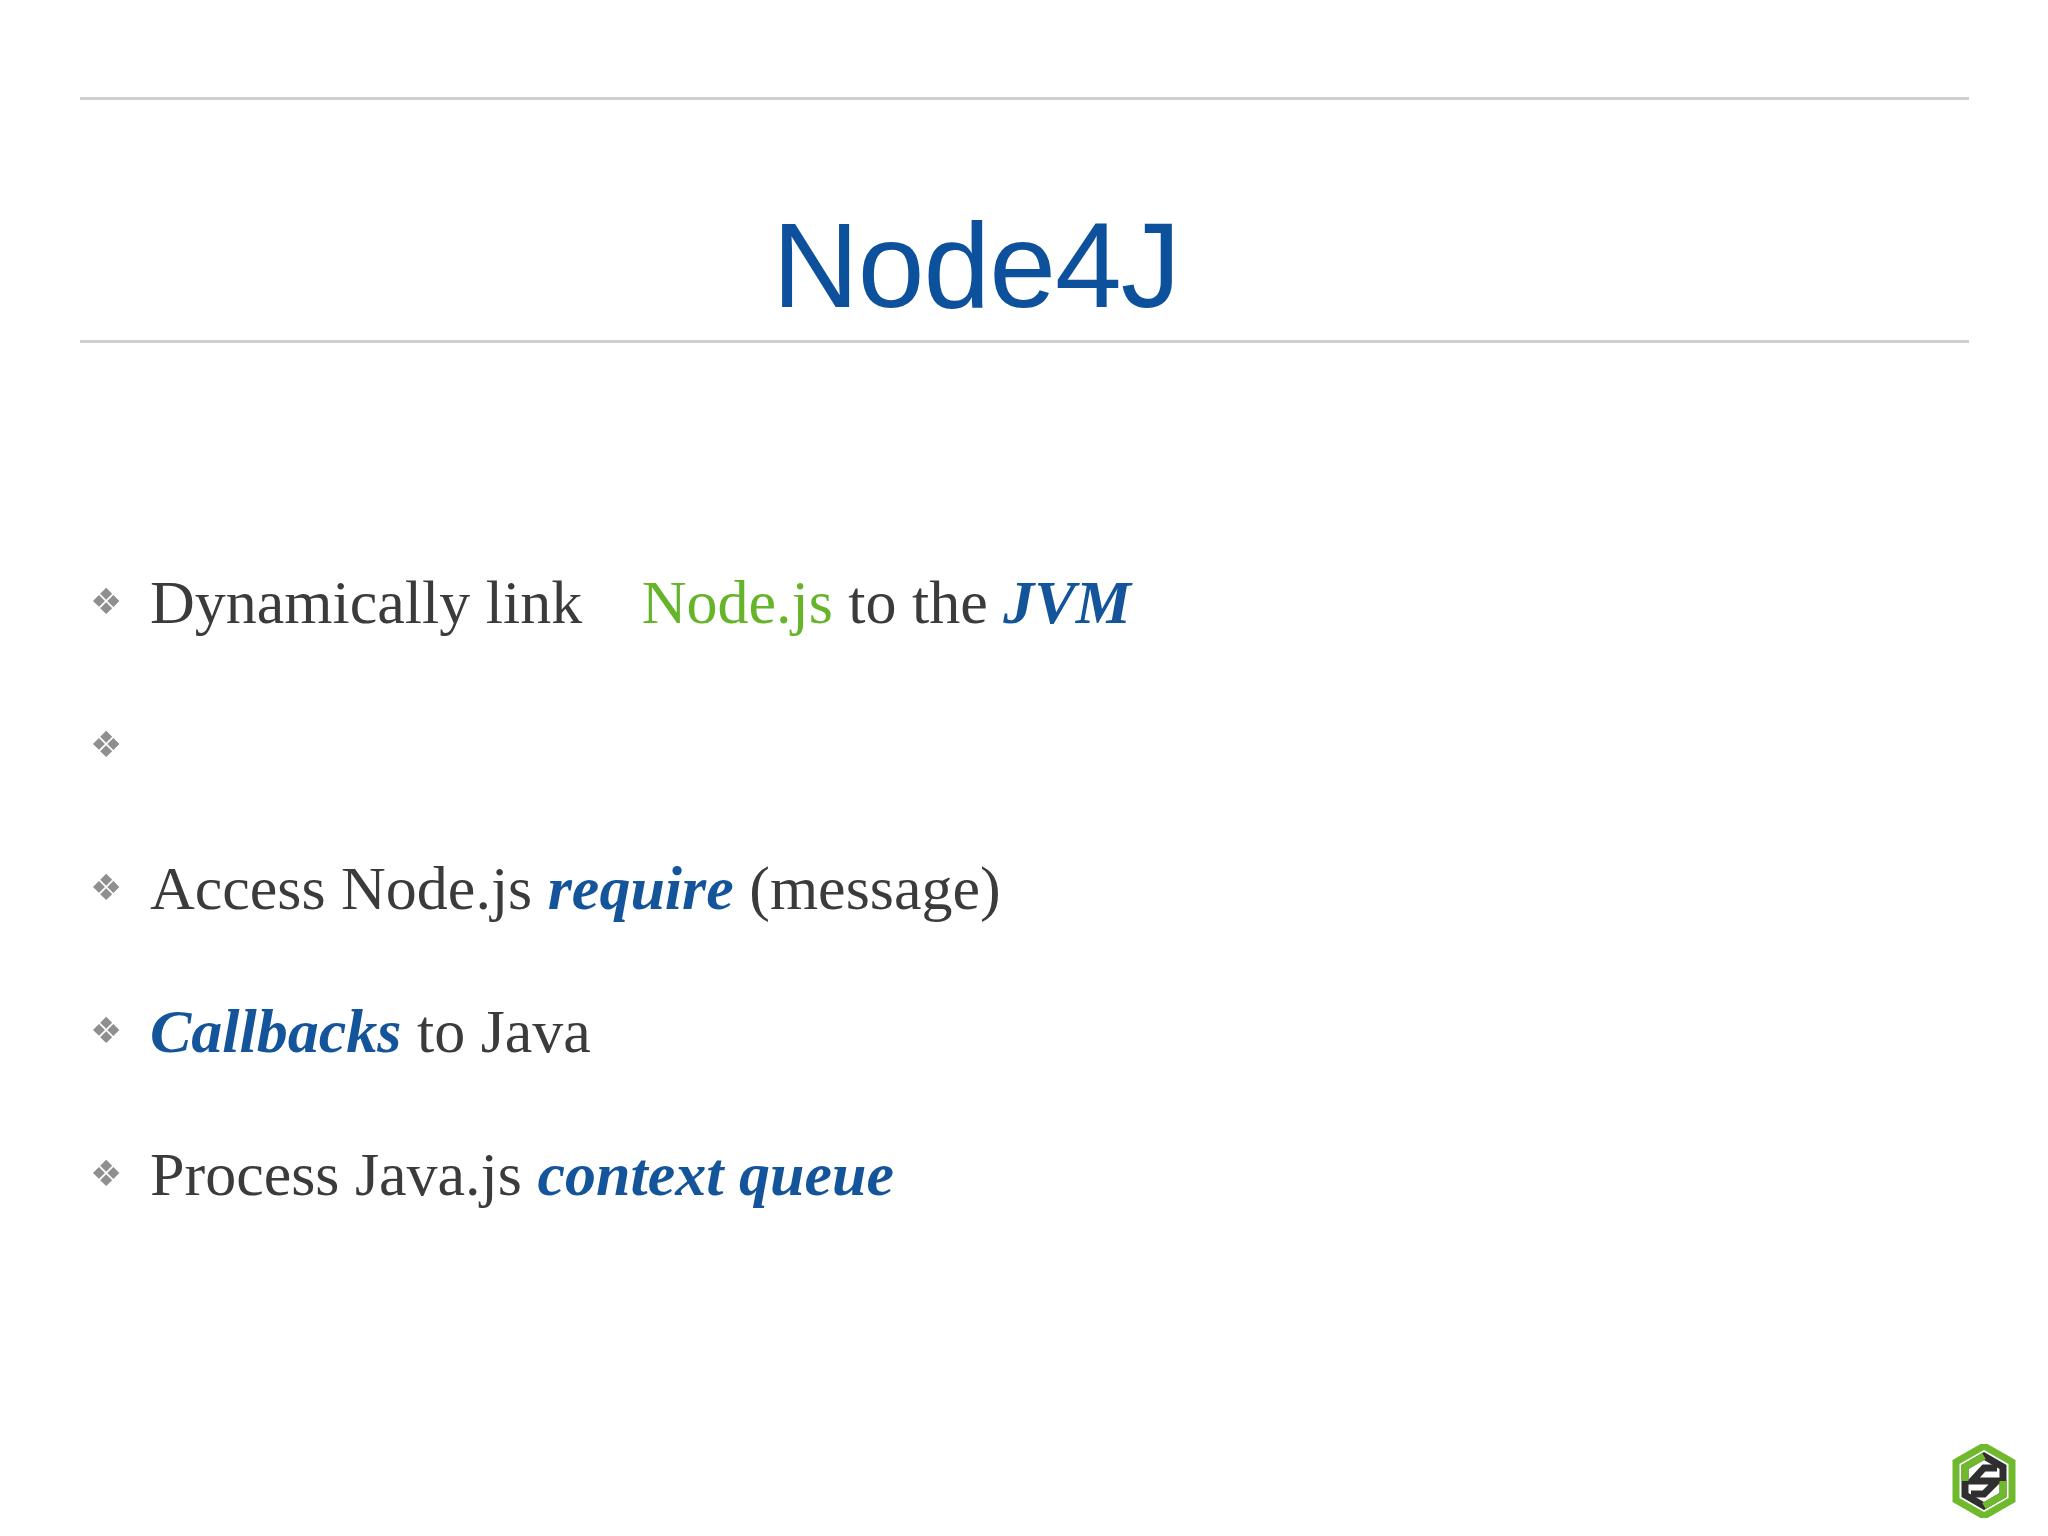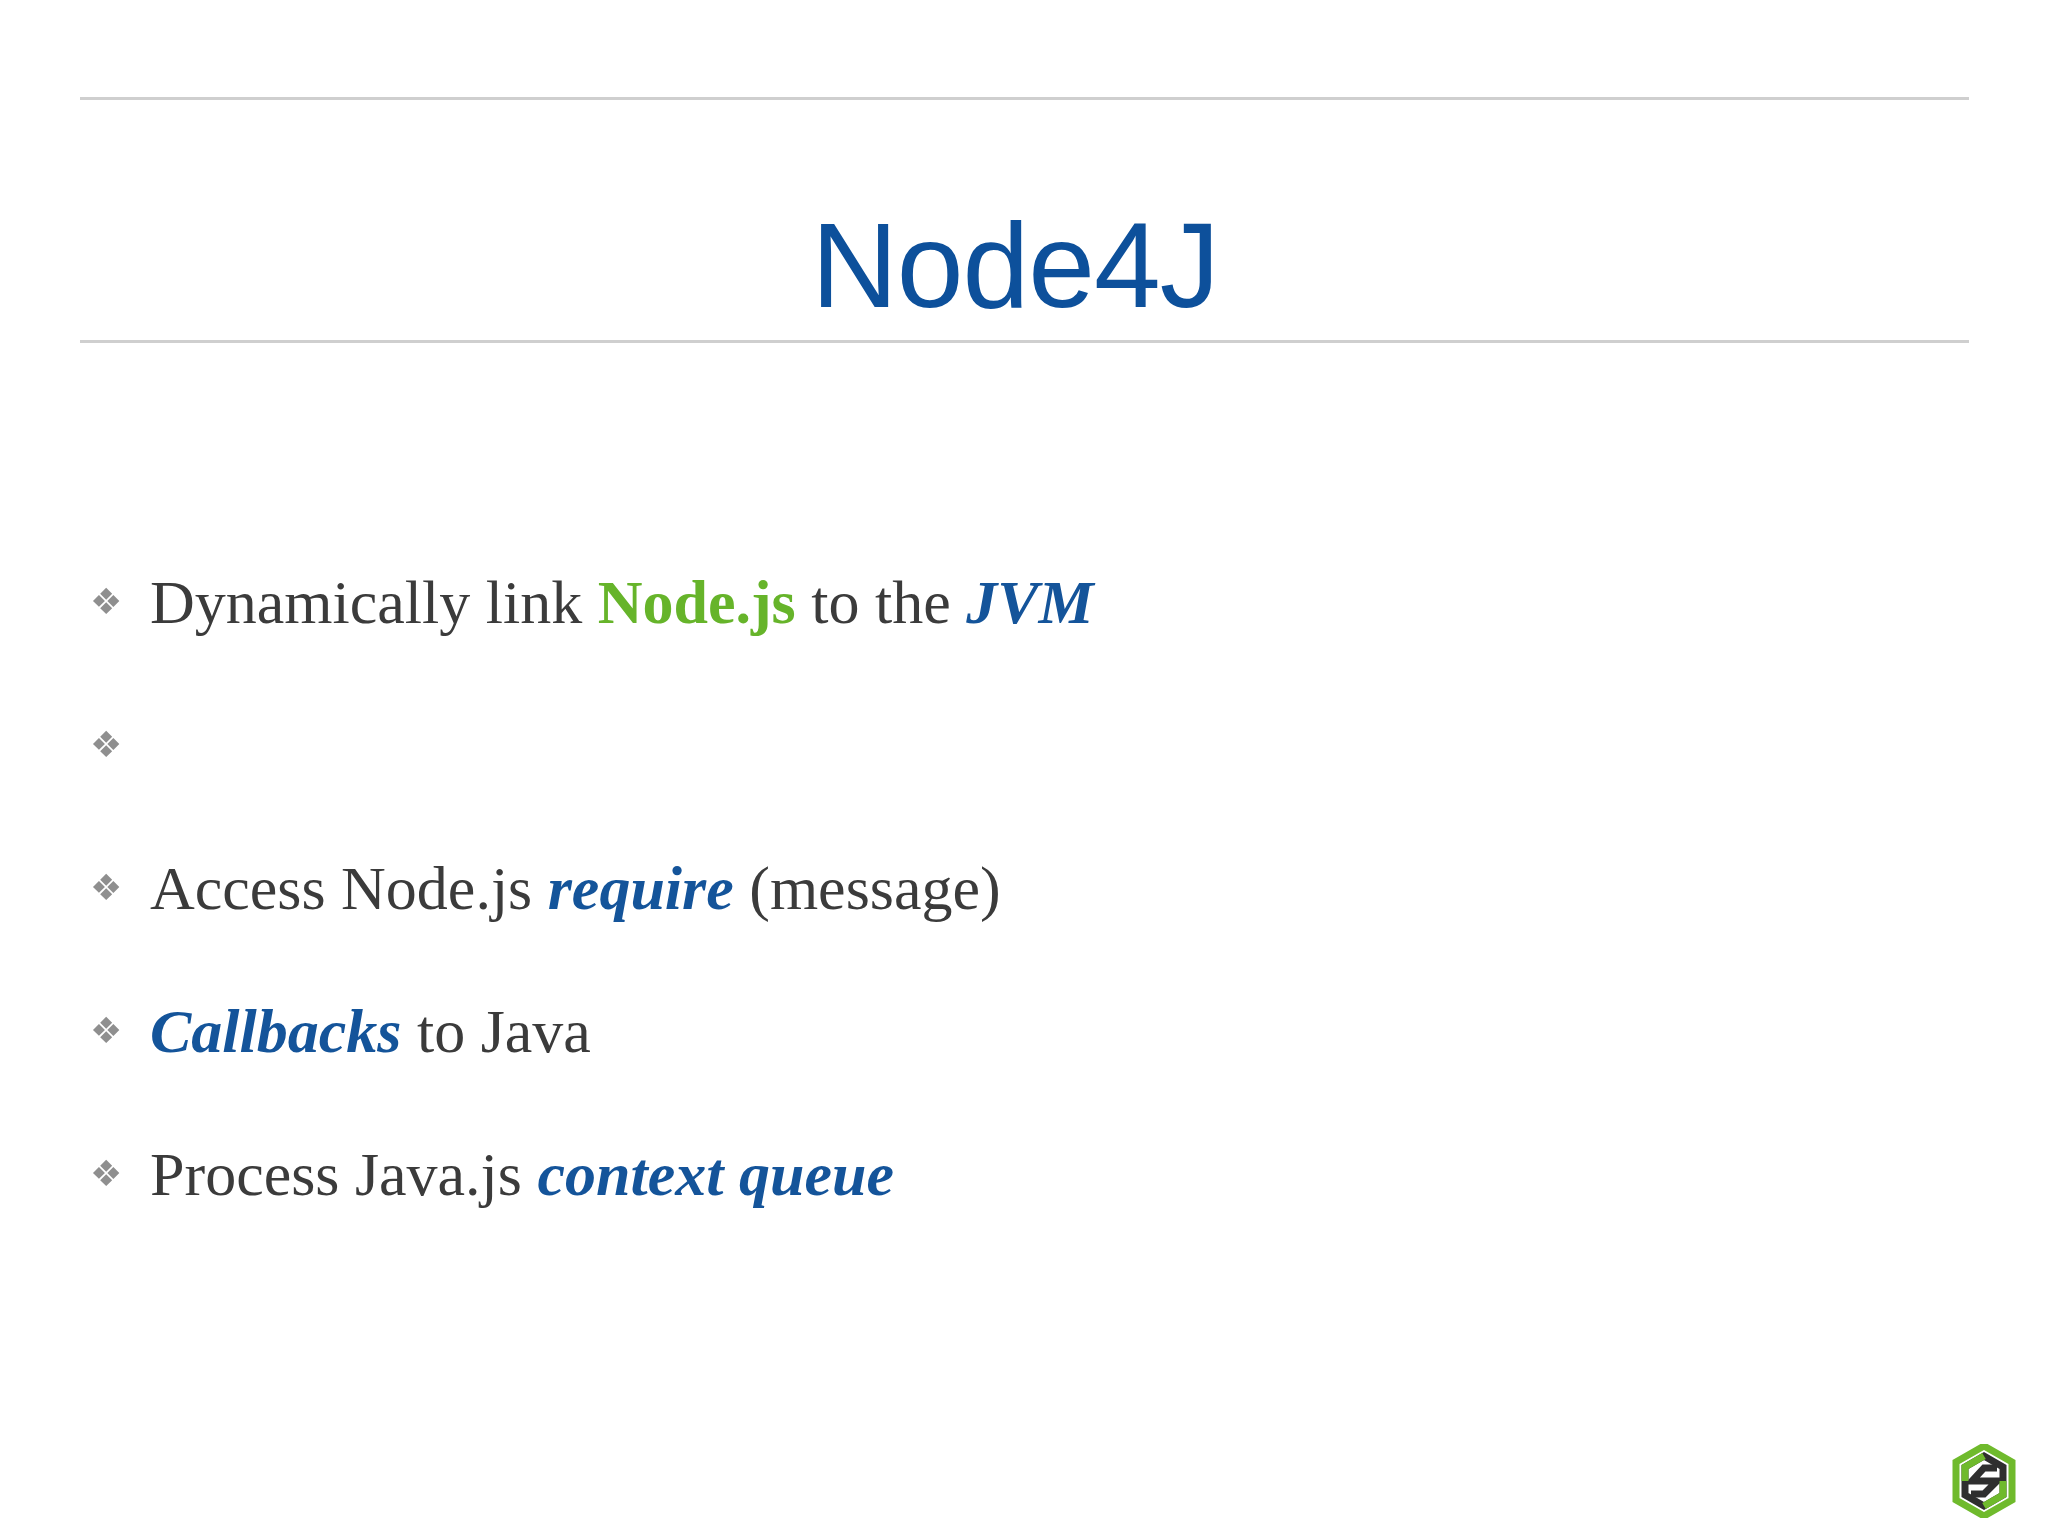--- a/index.html
+++ b/index.html
@@ -33,21 +33,20 @@
     left: 0;
     top: 125px;
     width: 1952px;
     text-align: center;
     font-family: "Liberation Sans", "DejaVu Sans", sans-serif;
     font-size: 120px;
     font-weight: 400;
     line-height: 1.0;
     color: #0d509b;
     letter-spacing: -1px;
-    padding-left: 39px;
   }
 
   
   #bullet-list {
     position: absolute;
     left: 80px;
     top: 560px;
     width: 1850px;
   }
 
@@ -79,21 +78,22 @@
     white-space: nowrap;
   }
 
   .em-blue {
     color: #14549a;
     font-weight: bold;
     font-style: italic;
   }
   .em-green {
     color: #66b42a;
-    font-weight: bold;
+    font-weight: normal;
+    margin-left: 44px;
   }
 
   
   #logo {
     position: absolute;
     left: 1952px;
     top: 1444px;
     width: 64px;
     height: 74px;
   }

